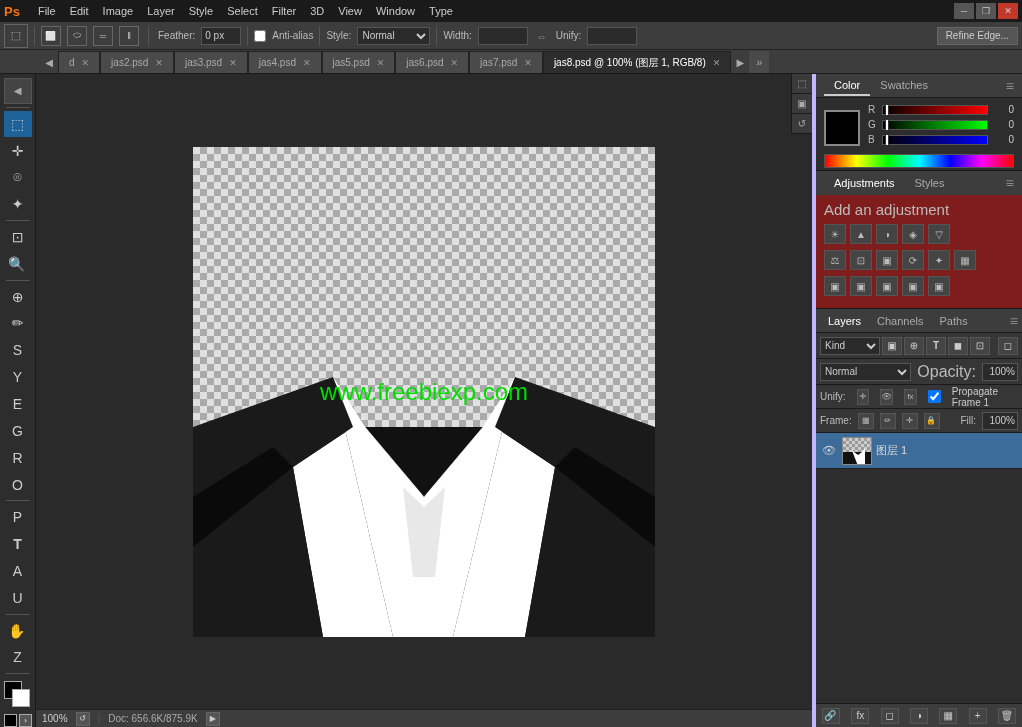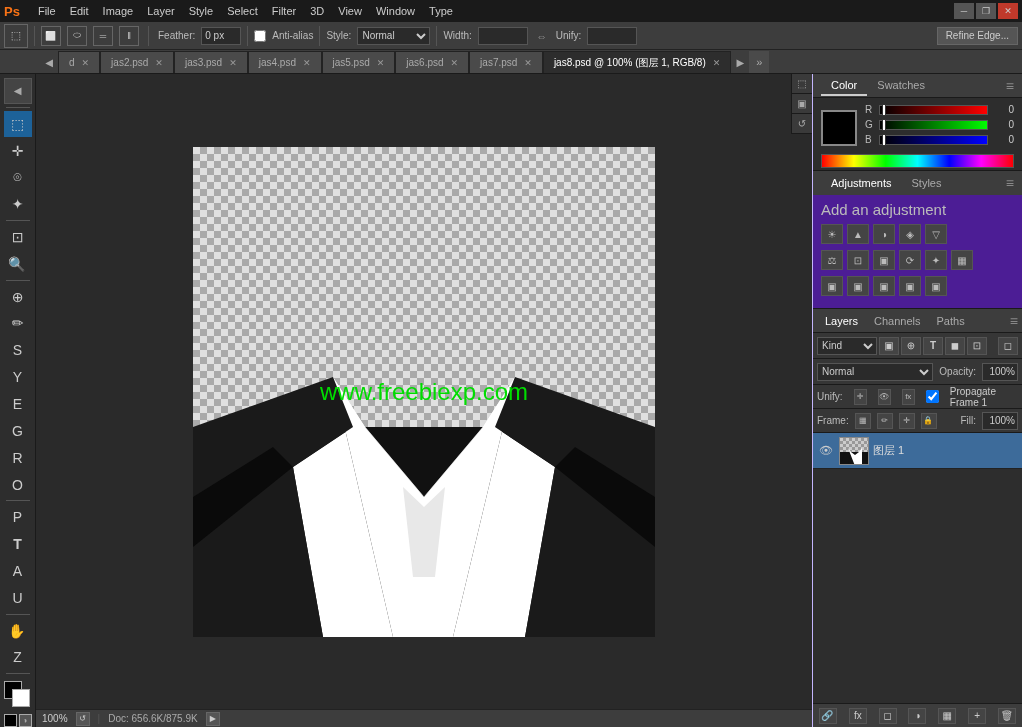--- a/index.html
+++ b/index.html
@@ -43,21 +43,21 @@
     
     #canvas-area { flex: 1; background: #2a2a2a; position: relative; overflow: hidden; display: flex; flex-direction: column; }
     #canvas-scroll { flex: 1; display: flex; align-items: center; justify-content: center; position: relative; background: #2a2a2a; }
 
     
     #statusbar { height: 18px; background: #3d3d3d; border-top: 1px solid #222; display: flex; align-items: center; padding: 0 6px; gap: 8px; font-size: 10px; color: #aaa; }
     .status-pct { color: #ccc; }
     .status-btn { width: 14px; height: 14px; background: #555; border: 1px solid #666; display: flex; align-items: center; justify-content: center; font-size: 8px; color: #ccc; cursor: pointer; }
 
     
-    #right-panels { width: 210px; background: #4c1d95; border-left: 1px solid #c4b5fd; display: flex; flex-direction: column; flex-shrink: 0; }
+    #right-panels { width: 210px; background: #7f1d1d; border-left: 4px solid #c4b5fd; display: flex; flex-direction: column; flex-shrink: 0; }
 
     
     #color-panel { background: #2d2d2d; border-bottom: 1px solid #1a1a1a; }
     .panel-header { height: 24px; background: #3d3d3d; display: flex; align-items: center; padding: 0 8px; justify-content: space-between; border-bottom: 1px solid #1a1a1a; }
     .panel-tabs { display: flex; gap: 0; }
     .panel-tab { padding: 3px 10px; font-size: 11px; color: #aaa; cursor: pointer; border-bottom: 2px solid transparent; }
     .panel-tab.active { color: #fff; border-bottom: 2px solid #ccc; }
     .color-swatch { width: 36px; height: 36px; background: #000; border: 2px solid #888; margin: 6px 8px; float: left; }
     .color-sliders { margin: 6px 8px 6px 52px; }
     .slider-row { display: flex; align-items: center; gap: 4px; margin-bottom: 4px; }
@@ -86,21 +86,21 @@
     #layers-panel { flex: 1; display: flex; flex-direction: column; overflow: hidden; }
     .layers-tabs { height: 24px; background: #3d3d3d; display: flex; align-items: center; padding: 0 4px; justify-content: space-between; border-bottom: 1px solid #1a1a1a; }
     .layers-tab-group { display: flex; }
     .layers-tab { padding: 3px 8px; font-size: 11px; color: #aaa; cursor: pointer; }
     .layers-tab.active { color: #fff; }
     .layers-toolbar { height: 26px; background: #363636; display: flex; align-items: center; padding: 0 4px; gap: 2px; border-bottom: 1px solid #1a1a1a; }
     .ly-select { height: 18px; background: #2a2a2a; border: 1px solid #555; color: #ccc; font-size: 10px; }
     .ly-btn { width: 20px; height: 18px; background: #444; border: 1px solid #555; color: #ccc; display: flex; align-items: center; justify-content: center; cursor: pointer; font-size: 10px; }
     .layers-blend { height: 26px; background: #363636; display: flex; align-items: center; padding: 0 4px; gap: 6px; border-bottom: 1px solid #1a1a1a; }
     .blend-select { height: 18px; background: #2a2a2a; border: 1px solid #555; color: #ccc; font-size: 10px; flex: 1; }
-    .opacity-label { font-size: 10px; color: #bbb; }
+    .opacity-label { font-size: 16px; color: #bbb; }
     .opacity-input { width: 36px; height: 18px; background: #2a2a2a; border: 1px solid #555; color: #ccc; font-size: 10px; text-align: right; padding-right: 2px; }
     .layers-unify { height: 24px; background: #363636; display: flex; align-items: center; padding: 0 4px; gap: 11px; border-bottom: 1px solid #1a1a1a; font-size: 10px; color: #bbb; }
     .unify-icon { width: 16px; height: 16px; background: #444; border: 1px solid #555; display: flex; align-items: center; justify-content: center; font-size: 8px; color: #bbb; cursor: pointer; }
     .prop-frame { font-size: 10px; color: #ccc; }
     .layers-lock { height: 24px; background: #363636; display: flex; align-items: center; padding: 0 4px; gap: 6px; border-bottom: 1px solid #1a1a1a; font-size: 10px; color: #bbb; }
     .fill-label { font-size: 10px; color: #bbb; }
     .fill-input { width: 36px; height: 18px; background: #2a2a2a; border: 1px solid #555; color: #ccc; font-size: 10px; text-align: right; padding-right: 2px; }
     .layers-list { flex: 1; overflow-y: auto; background: #2d2d2d; }
     .layer-item { height: 36px; display: flex; align-items: center; padding: 0 4px; gap: 4px; border-bottom: 1px solid #222; cursor: pointer; }
     .layer-item.active { background: #3d6b9a; }

